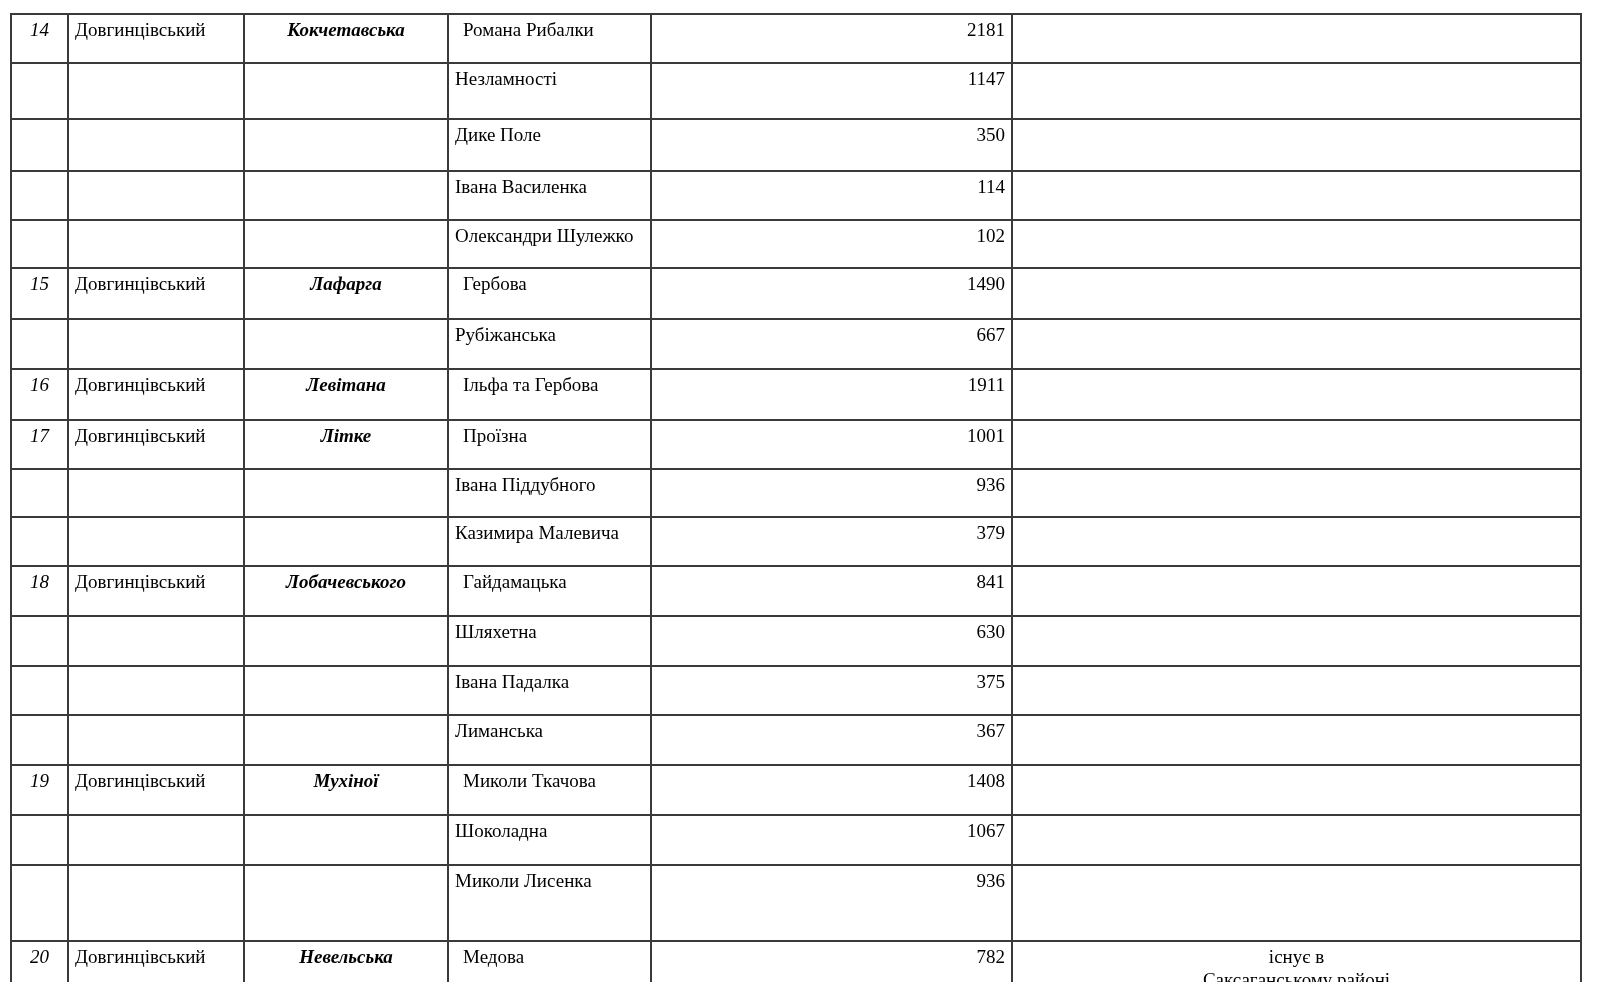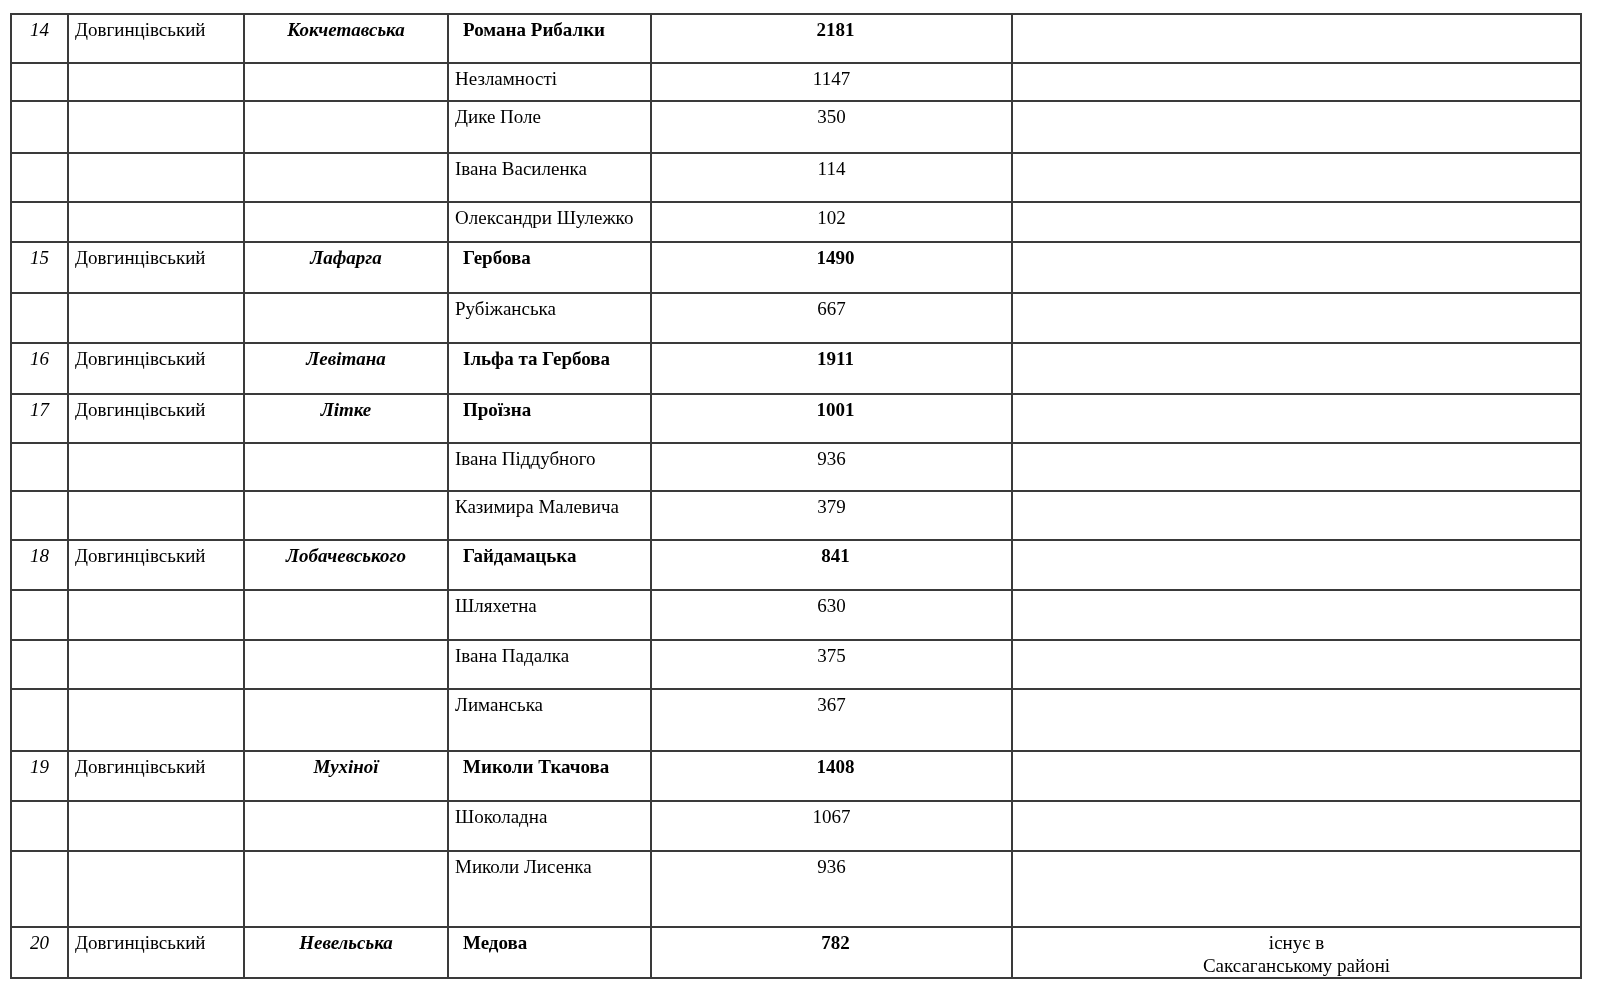--- a/index.html
+++ b/index.html
@@ -38,28 +38,28 @@
     padding-left: 2px;
     padding-right: 2px;
   }
   td.c-district { text-align: left; padding-left: 9px; }
   td.c-old {
     text-align: center;
     font-weight: bold;
     font-style: italic;
   }
   td.c-new { text-align: left; padding-left: 10px; }
-  td.c-count { text-align: center; }
+  td.c-count { text-align: right; }
   td.c-note {
     text-align: center;
     white-space: pre-line;
   }
   tr.group-row td.c-new,
   tr.group-row td.c-count {
-    font-weight: bold;
+    font-weight: normal;
     padding-left: 14px;
   }
 </style>
 </head>
 <body>
 
 <div class="page">
   <table class="doc-table">
     <colgroup>
       <col style="width:57px">
@@ -71,21 +71,21 @@
     </colgroup>
     <tbody id="table-body">
         <tr class="group-row" style="height: 49px;">
           <td class="c-num">14</td>
           <td class="c-district">Довгинцівський</td>
           <td class="c-old">Кокчетавська</td>
           <td class="c-new">Романа Рибалки</td>
           <td class="c-count">2181</td>
           <td class="c-note"></td>
         </tr>
-        <tr style="height: 38px;">
+        <tr style="height: 56px;">
           <td class="c-num"></td>
           <td class="c-district"></td>
           <td class="c-old"></td>
           <td class="c-new">Незламності</td>
           <td class="c-count">1147</td>
           <td class="c-note"></td>
         </tr>
         <tr style="height: 52px;">
           <td class="c-num"></td>
           <td class="c-district"></td>
@@ -95,21 +95,21 @@
           <td class="c-note"></td>
         </tr>
         <tr style="height: 49px;">
           <td class="c-num"></td>
           <td class="c-district"></td>
           <td class="c-old"></td>
           <td class="c-new">Івана Василенка</td>
           <td class="c-count">114</td>
           <td class="c-note"></td>
         </tr>
-        <tr style="height: 40px; border-radius: 11px;">
+        <tr style="height: 48px; border-radius: 11px;">
           <td class="c-num"></td>
           <td class="c-district"></td>
           <td class="c-old"></td>
           <td class="c-new">Олександри Шулежко</td>
           <td class="c-count">102</td>
           <td class="c-note"></td>
         </tr>
         <tr class="group-row" style="height: 51px;">
           <td class="c-num">15</td>
           <td class="c-district">Довгинцівський</td>
@@ -175,21 +175,21 @@
           <td class="c-note"></td>
         </tr>
         <tr style="height: 49px;">
           <td class="c-num"></td>
           <td class="c-district"></td>
           <td class="c-old"></td>
           <td class="c-new">Івана Падалка</td>
           <td class="c-count">375</td>
           <td class="c-note"></td>
         </tr>
-        <tr style="height: 62px;">
+        <tr style="height: 50px;">
           <td class="c-num"></td>
           <td class="c-district"></td>
           <td class="c-old"></td>
           <td class="c-new">Лиманська</td>
           <td class="c-count">367</td>
           <td class="c-note"></td>
         </tr>
         <tr class="group-row" style="height: 50px;">
           <td class="c-num">19</td>
           <td class="c-district">Довгинцівський</td>

